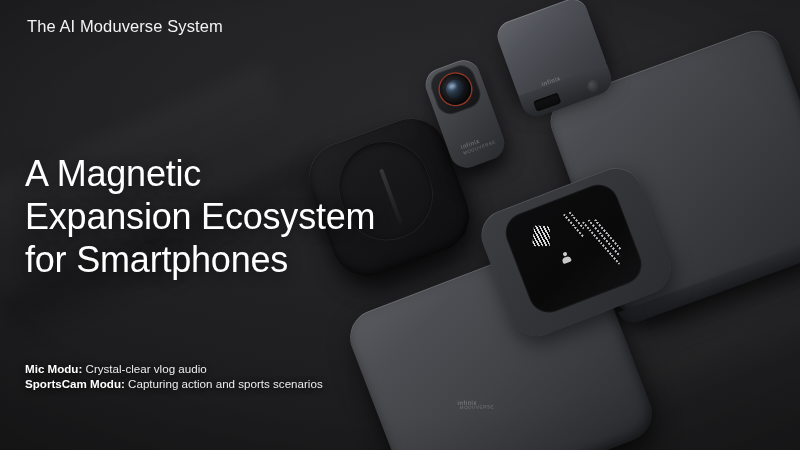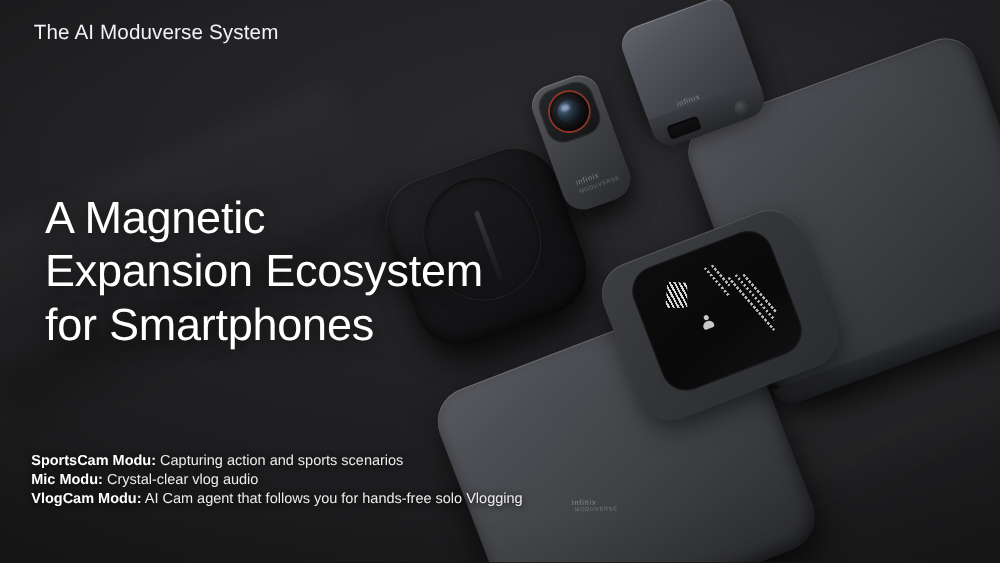--- a/index.html
+++ b/index.html
@@ -112,21 +112,21 @@
     background:radial-gradient(circle at 35% 30%,#4a4c51,#1a1b1e);}
 
   
   .brand{position:absolute;color:rgba(225,226,230,.40);letter-spacing:.6px;
     font-size:6px;font-family:"Liberation Sans", sans-serif;white-space:nowrap;}
   .brand.sub{font-size:4.5px;color:rgba(225,226,230,.3);}
 
   
   #text{position:absolute;inset:0;}
   .eyebrow{position:absolute;left:27px;top:17px;font-size:16.5px;color:#f2f2f4;letter-spacing:.1px;}
-  .headline{position:absolute;left:36px;top:152px;font-size:36px;line-height:43px;
+  .headline{position:absolute;left:25px;top:152px;font-size:36px;line-height:43px;
     color:#ffffff;font-weight:400;letter-spacing:-.2px;white-space:pre;
     text-shadow:0 2px 14px rgba(0,0,0,.55);}
   .features{position:absolute;left:25px;top:361px;font-size:11.6px;line-height:15.1px;color:#ececed;
     text-shadow:0 1px 6px rgba(0,0,0,.85);}
   .features .row{white-space:nowrap;}
   .features b{font-weight:700;color:#ffffff;}
 </style>
 </head>
 <body>
 
@@ -197,19 +197,18 @@
   </div>
 
   <div class="vig"></div>
 
   <div id="text">
     <div class="eyebrow">The AI Moduverse System</div>
     <div class="headline">A Magnetic
 Expansion Ecosystem
 for Smartphones</div>
     <div class="features">
+        <div class="row"><b>Mic Modu:</b><span> Crystal-clear vlog audio</span></div>
         <div class="row"><b>SportsCam Modu:</b><span> Capturing action and sports scenarios</span></div>
-        <div class="row"><b>Mic Modu:</b><span> Crystal-clear vlog audio</span></div>
-        <div class="row"><b>VlogCam Modu:</b><span> AI Cam agent that follows you for hands-free solo Vlogging</span></div>
       </div>
   </div>
 
 </div>
 
 </body></html>

